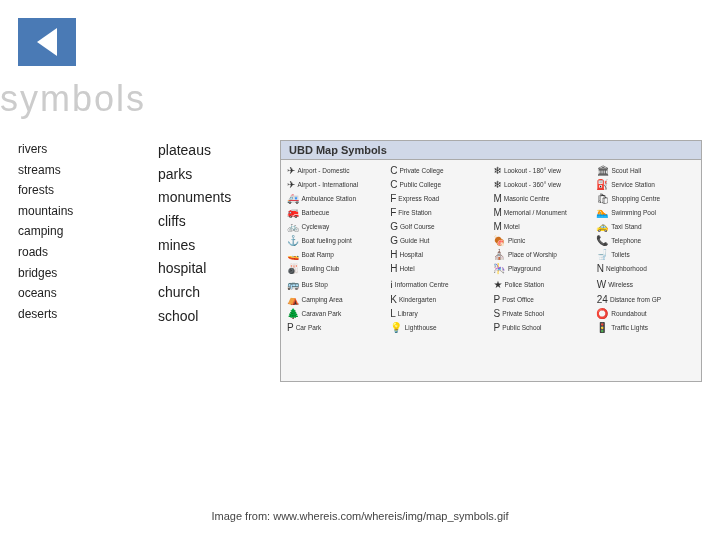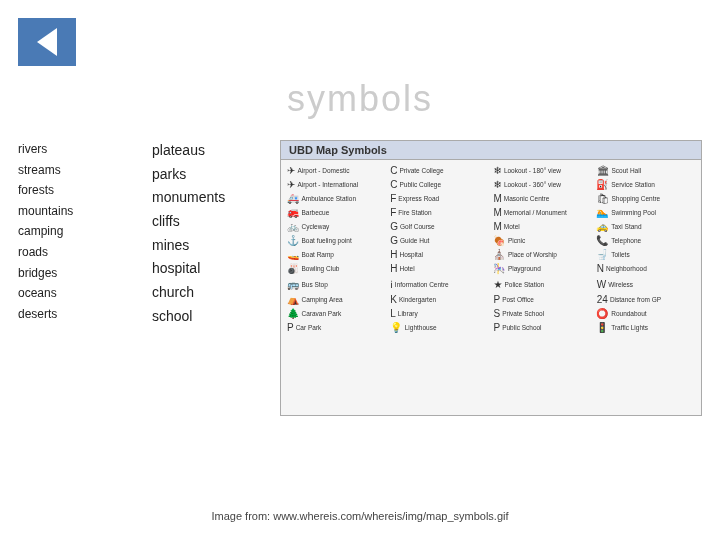--- a/index.html
+++ b/index.html
@@ -32,21 +32,20 @@
       border-bottom: 14px solid transparent;
       border-right: 20px solid #ffffff;
     }
 
     
     .title {
       position: absolute;
       top: 78px;
       left: 0;
       right: 0;
-      text-align: center;
       font-size: 36px;
       font-weight: normal;
       color: #cccccc;
       letter-spacing: 2px;
     }
 
     
     .content {
       position: absolute;
       top: 140px;
@@ -65,39 +64,39 @@
       min-width: 130px;
     }
     .list-col span {
       font-size: 12px;
       color: #222222;
       line-height: 1.55;
     }
 
     
     .list-col2 {
-      margin-left: 4px;
+      margin-left: 10px;
       display: flex;
       flex-direction: column;
       gap: 2px;
       min-width: 130px;
     }
     .list-col2 span {
       font-size: 14px;
       color: #222222;
       line-height: 1.55;
     }
 
     
     .map-symbols-box {
       position: absolute;
       top: 140px;
       right: 18px;
       width: 400px;
-      height: 276px;
+      height: 242px;
       border: 1px solid #aaaaaa;
       background: #f5f5f5;
       overflow: hidden;
     }
 
     .map-symbols-header {
       background: #d0d8e8;
       padding: 3px 8px;
       font-size: 11px;
       font-weight: bold;

